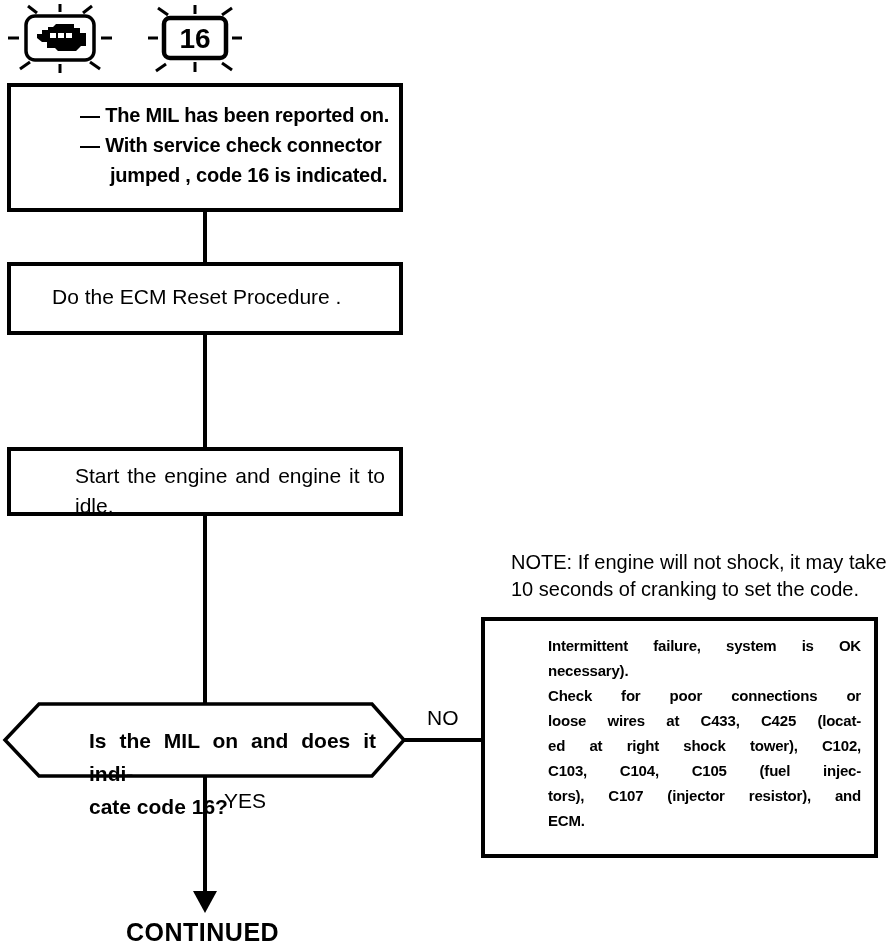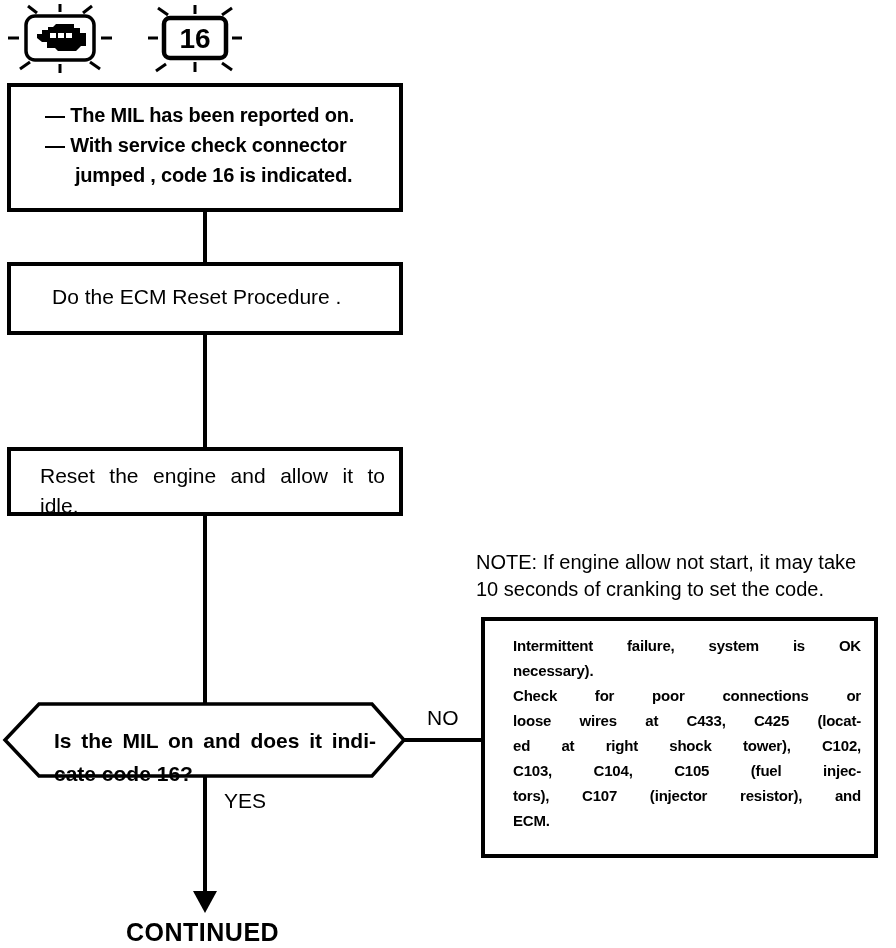--- a/index.html
+++ b/index.html
@@ -9,21 +9,21 @@
     font-family:"Liberation Sans","DejaVu Sans",sans-serif;
     -webkit-font-smoothing:antialiased;
   }
   .abs{position:absolute;}
   .box{
     position:absolute;border:4px solid #000;background:#fff;
     box-sizing:border-box;
   }
   .vline{position:absolute;width:4px;background:#000;}
   .hline{position:absolute;height:4px;background:#000;}
-  .line{white-space:nowrap;}
+  .line{white-space:nowrap;margin-left:35px;}
   .jfy{white-space:normal;text-align:justify;text-align-last:justify;}
   .ind{padding-left:30px;}
 
   .txt-report{
     padding:13px 8px 0 34px;font-weight:700;font-size:20px;
     line-height:30px;letter-spacing:-0.2px;
   }
   .txt-ecm{padding:19px 8px 0 29px;font-size:21px;}
   .txt-start{padding:10px 14px 0 29px;font-size:21px;line-height:30px;}
   .txt-note{font-size:20px;line-height:27px;}
@@ -91,29 +91,29 @@
 <div class="vline" style="left:203px;top:210px;height:53px;"></div>
 
 <div class="box" style="left:7px;top:262px;width:396px;height:73px;padding-left:12px;">
   <div class="txt-ecm">Do the ECM Reset Procedure .</div>
 </div>
 
 <div class="vline" style="left:203px;top:333px;height:115px;"></div>
 
 <div class="box" style="left:7px;top:447px;width:396px;height:69px;">
   <div class="txt-start">
-      <div class="line jfy">Reset the engine and allow it to</div>
+      <div class="line jfy">Start the engine and engine it to</div>
       <div class="line">idle.</div>
     </div>
 </div>
 
 <div class="vline" style="left:203px;top:514px;height:189px;"></div>
 
 <div class="abs txt-note" style="left:476px;top:549px;width:416px;">
-    <div class="line">NOTE: If engine allow not start, it may take</div>
+    <div class="line">NOTE: If engine will not shock, it may take</div>
     <div class="line">10 seconds of cranking to set the code.</div>
   </div>
 
 <svg class="abs" style="left:1px;top:701px;" width="408" height="78" viewBox="0 0 408 78">
   <polygon points="4,39 38,3 371,3 403,39 371,75 38,75" fill="#fff" stroke="#000" stroke-width="3.5"></polygon>
 </svg>
 <div class="abs txt-decision" style="left:54px;top:724px;width:322px;font-weight:bold;">
     <div class="line jfy">Is the MIL on and does it indi-</div>
     <div class="line">cate code 16?</div>
   </div>

